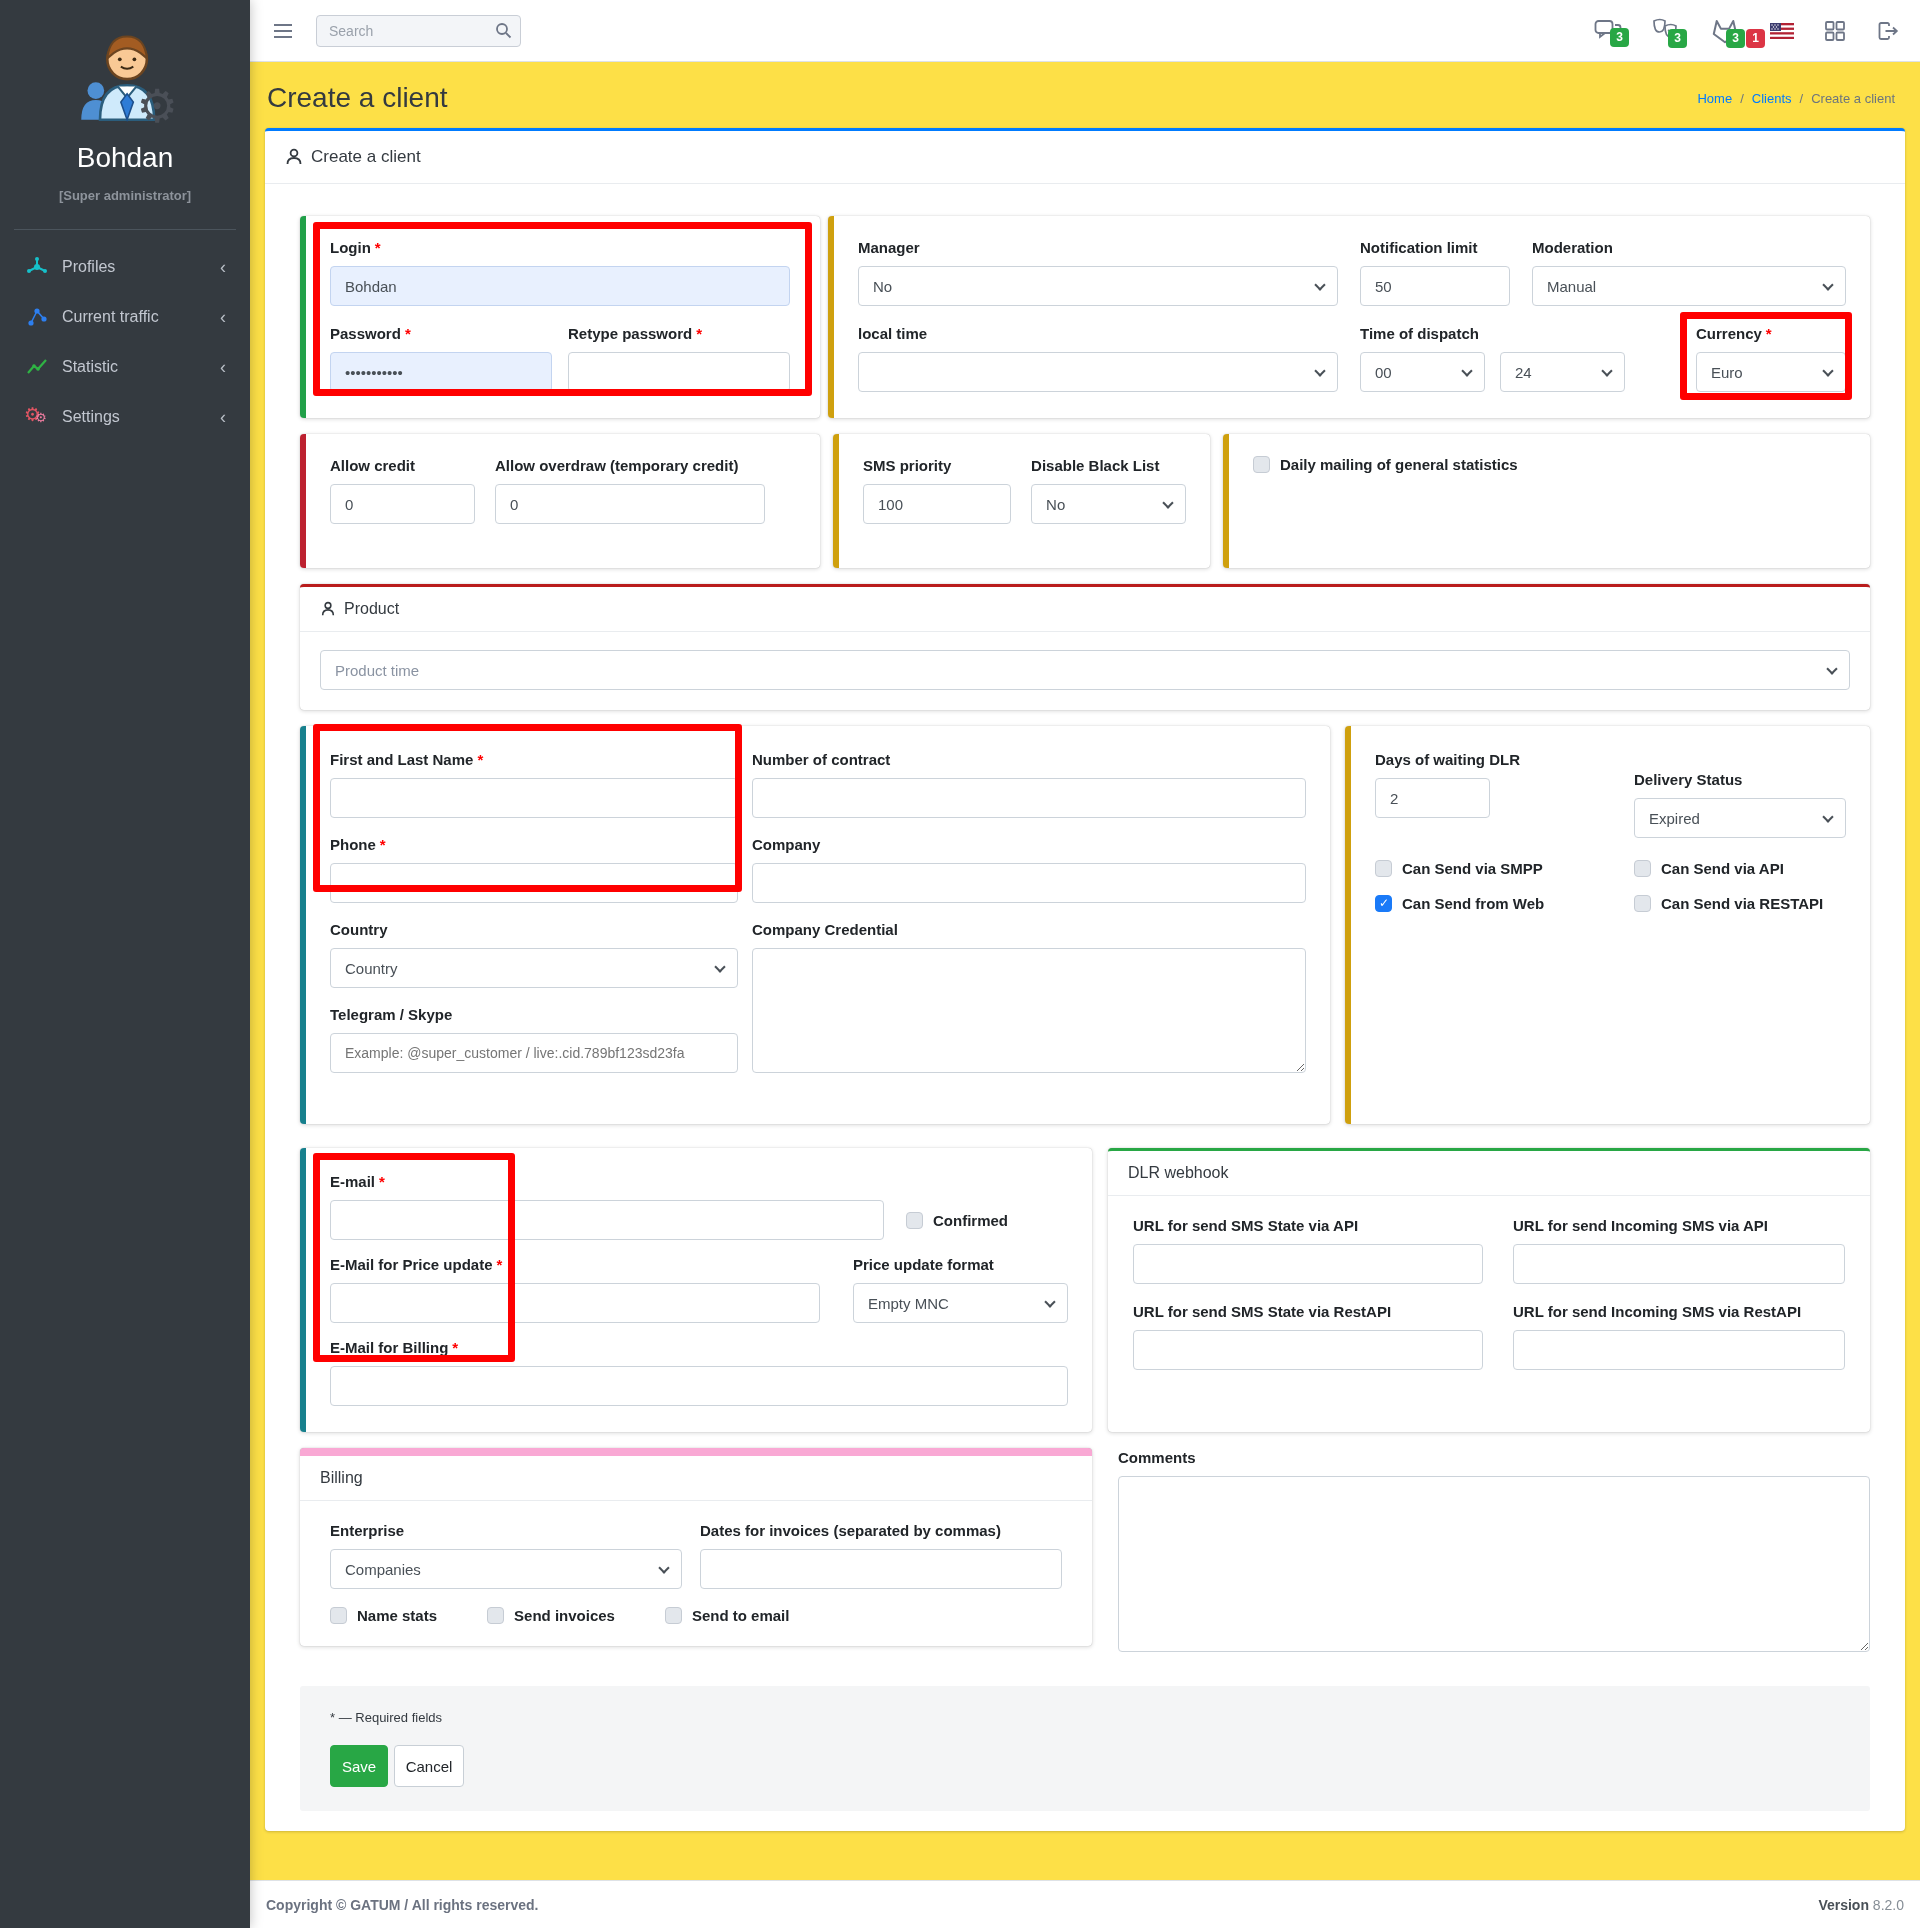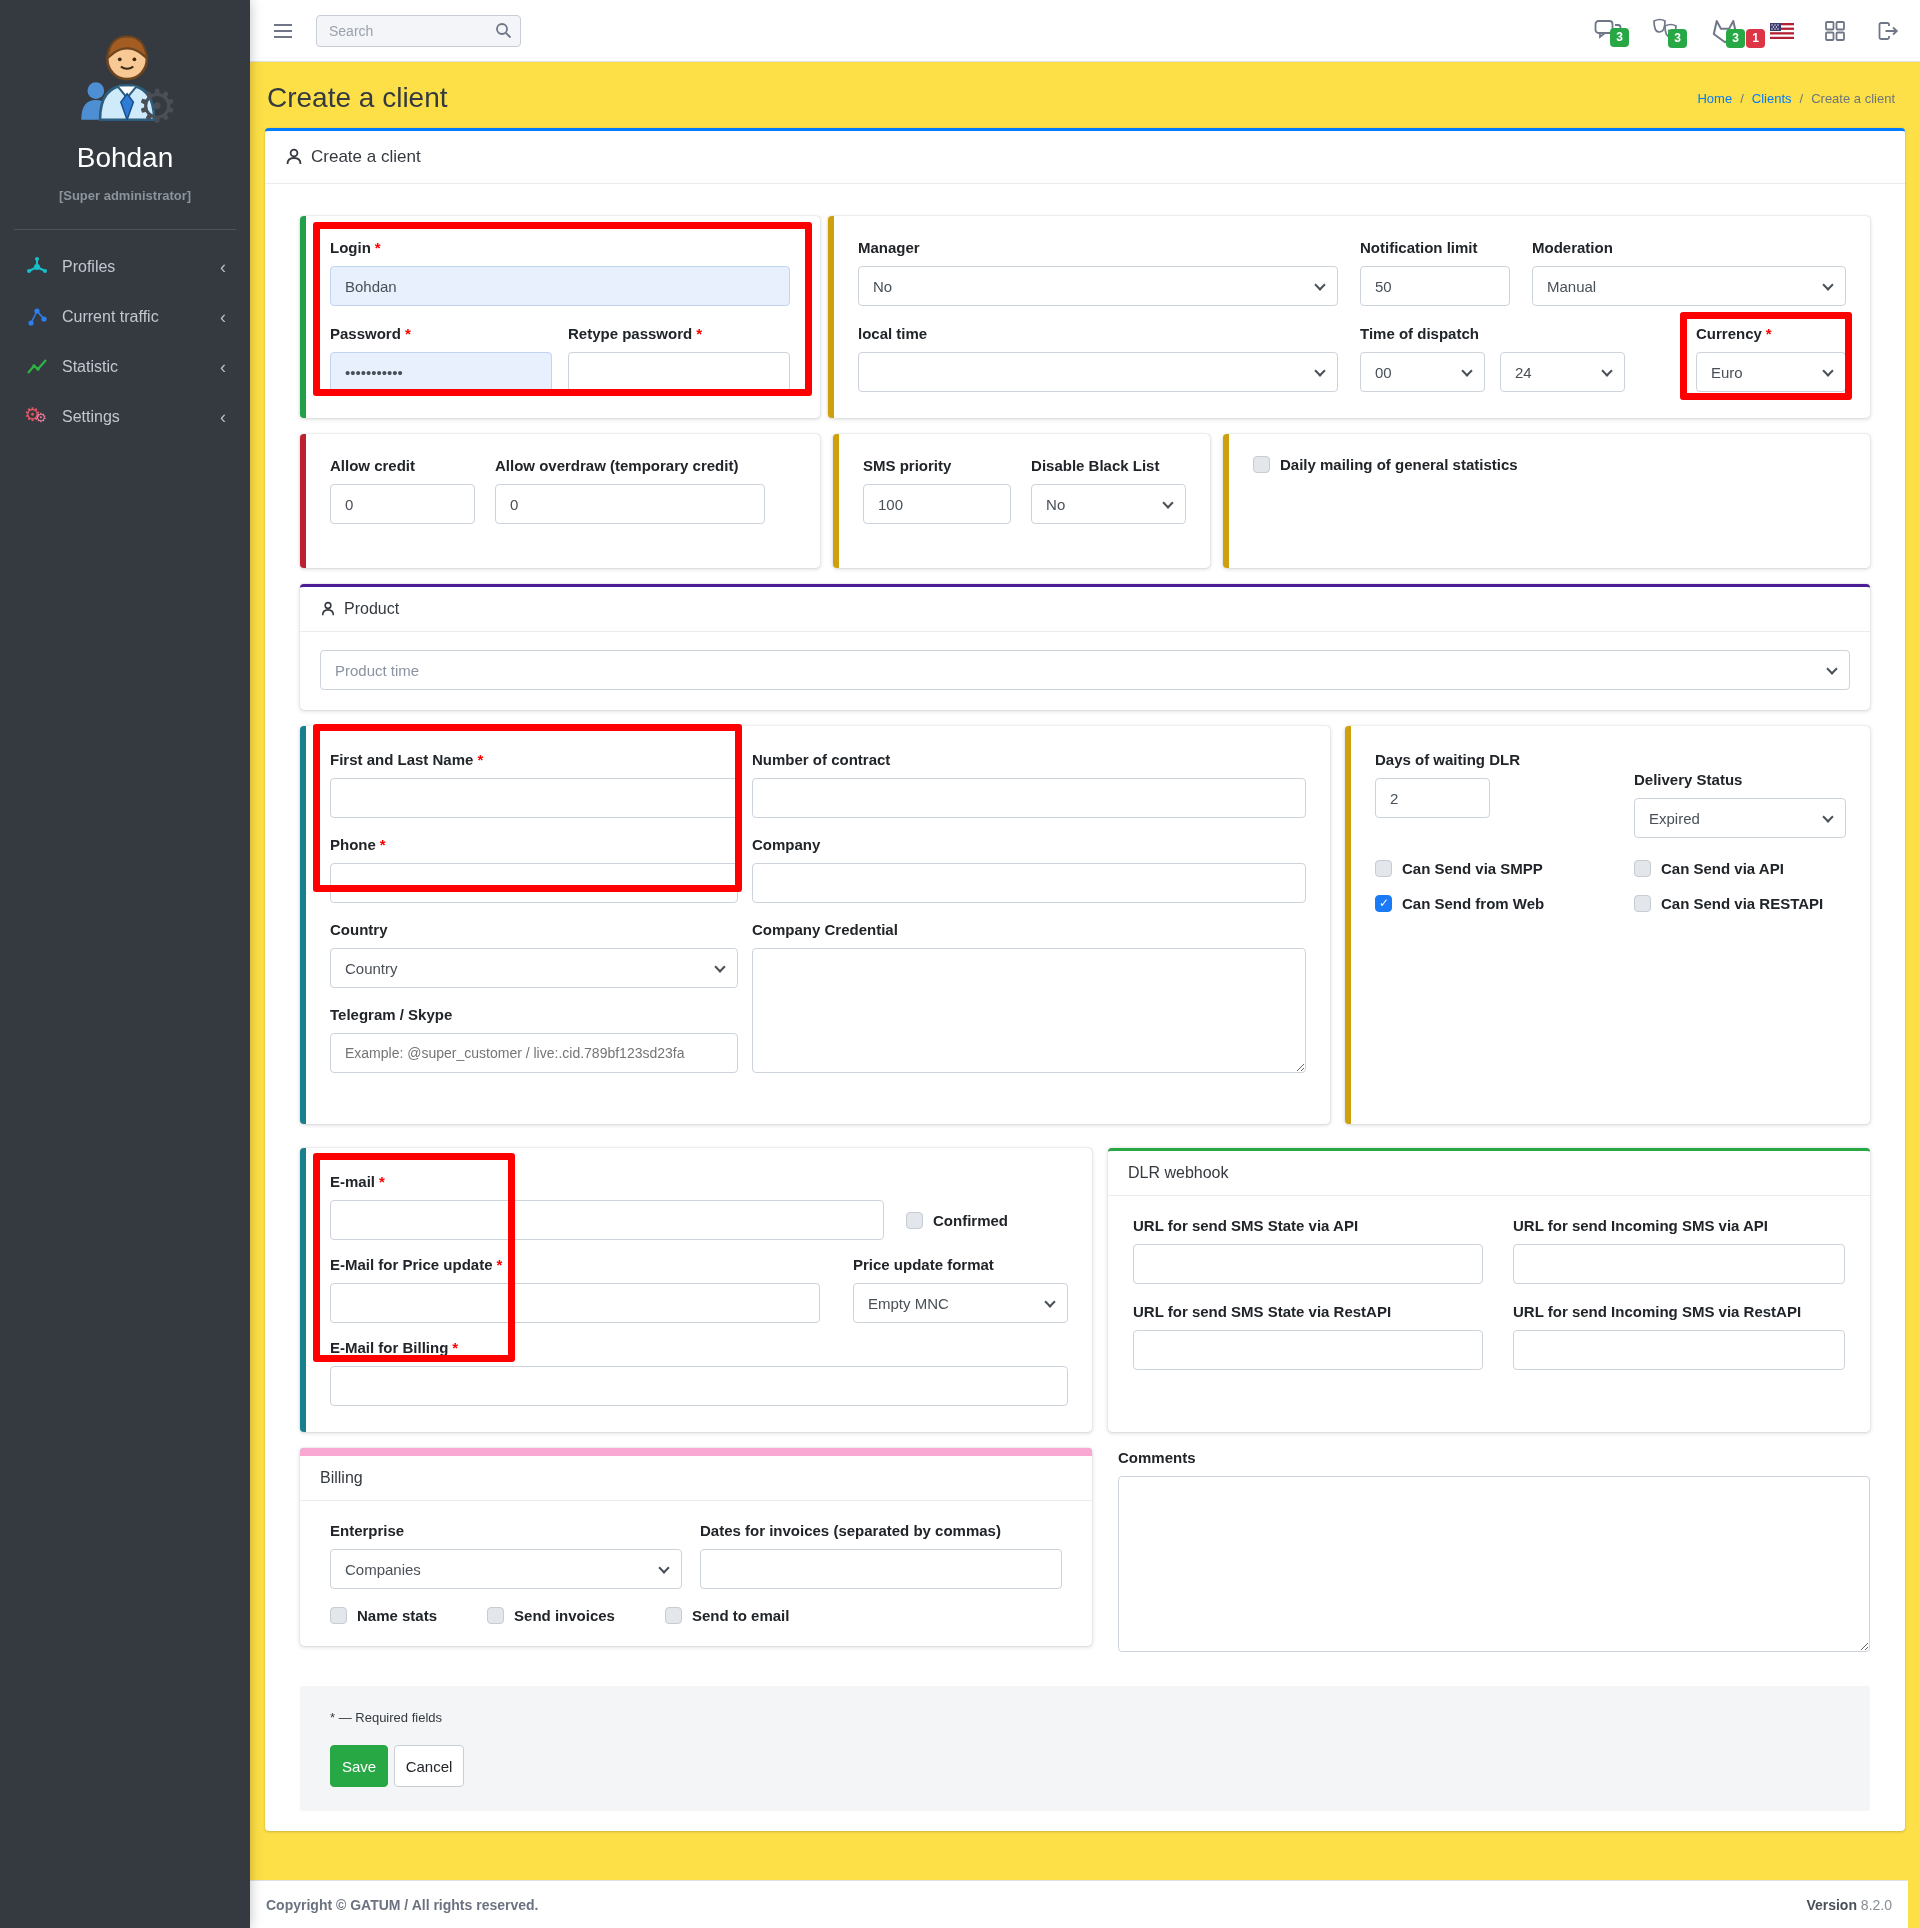--- a/index.html
+++ b/index.html
@@ -74,21 +74,21 @@
 
   .redbox { position:absolute; border:7px solid #ff0000; border-radius:3px; z-index:6; pointer-events:none; }
 
   .form-footer { margin-top:34px; background:#f4f5f6; border-radius:3px; padding:24px 30px; }
   .req-note { font-size:13px; color:#343a40; }
   .btn-row { margin-top:20px; display:flex; gap:6px; }
   .btn { height:42px; border-radius:4px; font-size:15px; font-family:inherit; cursor:pointer; display:flex; align-items:center; justify-content:center; }
   .btn-save { background:#28a745; border:1px solid #28a745; color:#fff; width:58px; }
   .btn-cancel { background:#fff; border:1px solid #c8cfd6; color:#212529; width:70px; }
 
-  .page-footer { position:absolute; left:0; right:12px; bottom:0; height:48px; background:#fff; border-top:1px solid #dee2e6; display:flex; align-items:center; padding:0 16px; font-size:14px; color:#6b7280; }
+  .page-footer { position:absolute; left:0; right:0; bottom:0; height:48px; background:#fff; border-top:1px solid #dee2e6; display:flex; align-items:center; padding:0 16px; font-size:14px; color:#6b7280; }
   .page-footer .copy { font-weight:700; }
   .page-footer .ver { margin-left:auto; color:#868e96; }
   .page-footer .ver b { color:#495057; }
 
   svg.ic { display:block; }
 </style>
 </head>
 <body>
 
 <div class="app">
@@ -394,21 +394,21 @@
                 <div>
                   <div class="cbrow">
                     <span class="cbbox"></span>
                     <span class="cblabel">Daily mailing of general statistics</span>
                   </div>
                 </div>
               </div>
             </div>
           </div>
 
-          <div class="seccard" style="border-top:3px solid #4c1d95; margin-bottom:16px;">
+          <div class="seccard" style="border-top:3px solid #b91c1c; margin-bottom:16px;">
             <div class="sec-head">
               <svg class="ic" width="16" height="16" viewBox="0 0 18 18">
                   <circle cx="9" cy="5" r="3.2" fill="none" stroke="#343a40" stroke-width="1.8"></circle>
                   <path d="M3 16 q0 -6 6 -6 q6 0 6 6" fill="none" stroke="#343a40" stroke-width="1.8"></path>
                 </svg>
               <span>Product</span>
             </div>
             <div class="sec-body">
               <div class="ctl sel" style="color:#8a93a2;">
                   <span>Product time</span>

